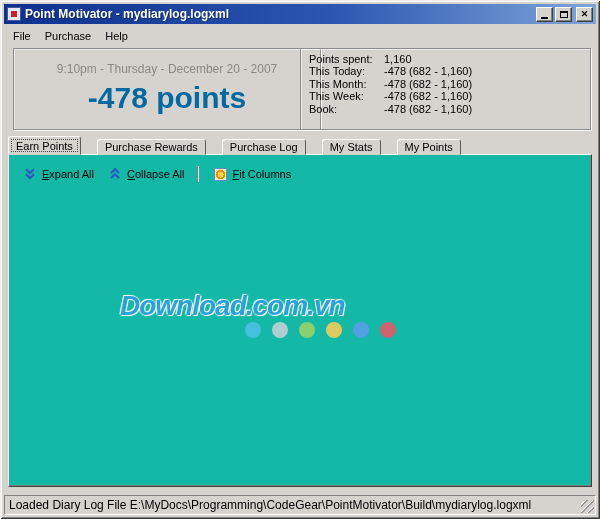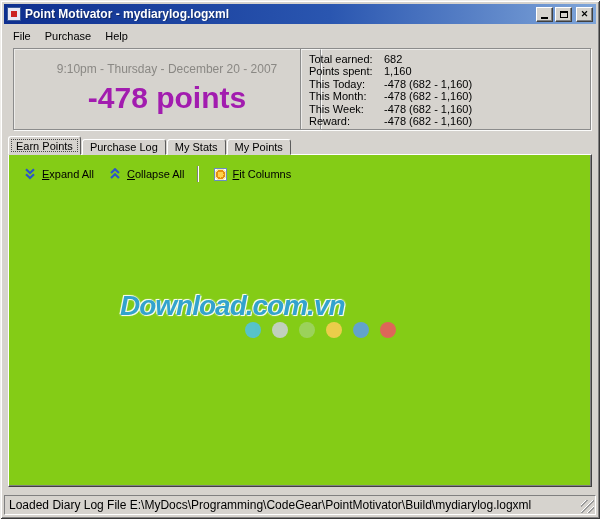--- a/index.html
+++ b/index.html
@@ -39,25 +39,25 @@
   .date-panel { left:13px; top:48px; width:308px; height:82px; text-align:center; }
   .date-line { margin-top:13px; font-size:12px; color:#8a8884; }
   .points-line { margin-top:5px; font-size:30px; font-weight:bold; color:#f01010; letter-spacing:0; }
   .stats-panel { left:300px; top:48px; width:291px; height:82px; padding:4px 0 0 8px; }
   .stat-row { font-size:11px; line-height:12.4px; display:flex; }
   .stat-label { width:75px; flex:none; }
 
   
   .tabstrip { position:absolute; left:8px; top:136px; height:19px; display:flex; align-items:flex-end; z-index:3; }
   .tab { height:16px; padding:0 7px; background:#d6d3ce; font-size:11px; display:flex; align-items:center;
-    border:1px solid; border-color:#fff #5c5c5c #d6d3ce #fff; border-radius:3px 3px 0 0; margin-right:1px; white-space:nowrap; }
+    border:1px solid; border-color:#fff #5c5c5c #d6d3ce #fff; border-radius:3px 3px 0 0; margin-right:16px; white-space:nowrap; }
   .tab.active { height:19px; outline:1px dotted #4a4a4a; outline-offset:-4px; position:relative; z-index:4; }
 
   
-  .tabpage { position:absolute; left:8px; top:154px; width:584px; height:333px; background:#84cc16;
+  .tabpage { position:absolute; left:8px; top:154px; width:584px; height:333px; background:#14b8a6;
     border:1px solid; border-color:#fff #404040 #404040 #fff; box-shadow:inset -1px -1px 0 #808080; z-index:2; }
 
   
   .toolbar { position:absolute; left:8px; top:9px; height:20px; display:flex; align-items:center; gap:2px; }
   .tool-btn { display:flex; align-items:center; gap:5px; font-size:11px; padding:2px 6px; background:transparent; border:none; }
   .tool-sep { width:2px; height:16px; margin:0 7px 0 4px; border-left:1px solid #808080; border-right:1px solid #fff; }
   .icon-box { display:inline-flex; width:14px; height:14px; align-items:center; justify-content:center; }
   .fit-icon { width:13px; height:13px; border:1px solid #6a8cc0; background:radial-gradient(circle at 50% 50%, #ffd24a 0 3px, #e8900c 3px 4.5px, #f6e9b0 4.5px 6px, #fff 6px); }
 
   
@@ -124,52 +124,49 @@
   </div>
 
   <div class="menubar">
       <span class="menu-item">File</span>
       <span class="menu-item">Purchase</span>
       <span class="menu-item">Help</span>
     </div>
 
   <div class="panel date-panel">
     <div class="date-line">9:10pm - Thursday - December 20 - 2007</div>
-    <div class="points-line" style="color: #a21caf;">-478 points</div>
+    <div class="points-line" style="color: #0369a1;">-478 points</div>
   </div>
 
   <div class="panel stats-panel">
-      <div class="stat-row">
-        <span class="stat-label">Total earned:</span>
-        <span class="stat-value">682</span>
-      </div>
       <div class="stat-row">
         <span class="stat-label">Points spent:</span>
         <span class="stat-value">1,160</span>
       </div>
       <div class="stat-row">
         <span class="stat-label">This Today:</span>
         <span class="stat-value">-478 (682 - 1,160)</span>
       </div>
       <div class="stat-row">
         <span class="stat-label">This Month:</span>
         <span class="stat-value">-478 (682 - 1,160)</span>
       </div>
       <div class="stat-row">
         <span class="stat-label">This Week:</span>
         <span class="stat-value">-478 (682 - 1,160)</span>
       </div>
       <div class="stat-row">
-        <span class="stat-label">Reward:</span>
+        <span class="stat-label">Book:</span>
         <span class="stat-value">-478 (682 - 1,160)</span>
       </div>
     </div>
 
   <div class="tabstrip">
       <div class="tab active">Earn Points</div>
+      <div class="tab">Purchase Rewards</div>
       <div class="tab">Purchase Log</div>
       <div class="tab">My Stats</div>
       <div class="tab">My Points</div>
     </div>
 
   <div class="tabpage">
     <div class="toolbar">
         <button class="tool-btn">
           <span class="icon-box">
             <svg width="12" height="12" viewBox="0 0 12 12">

